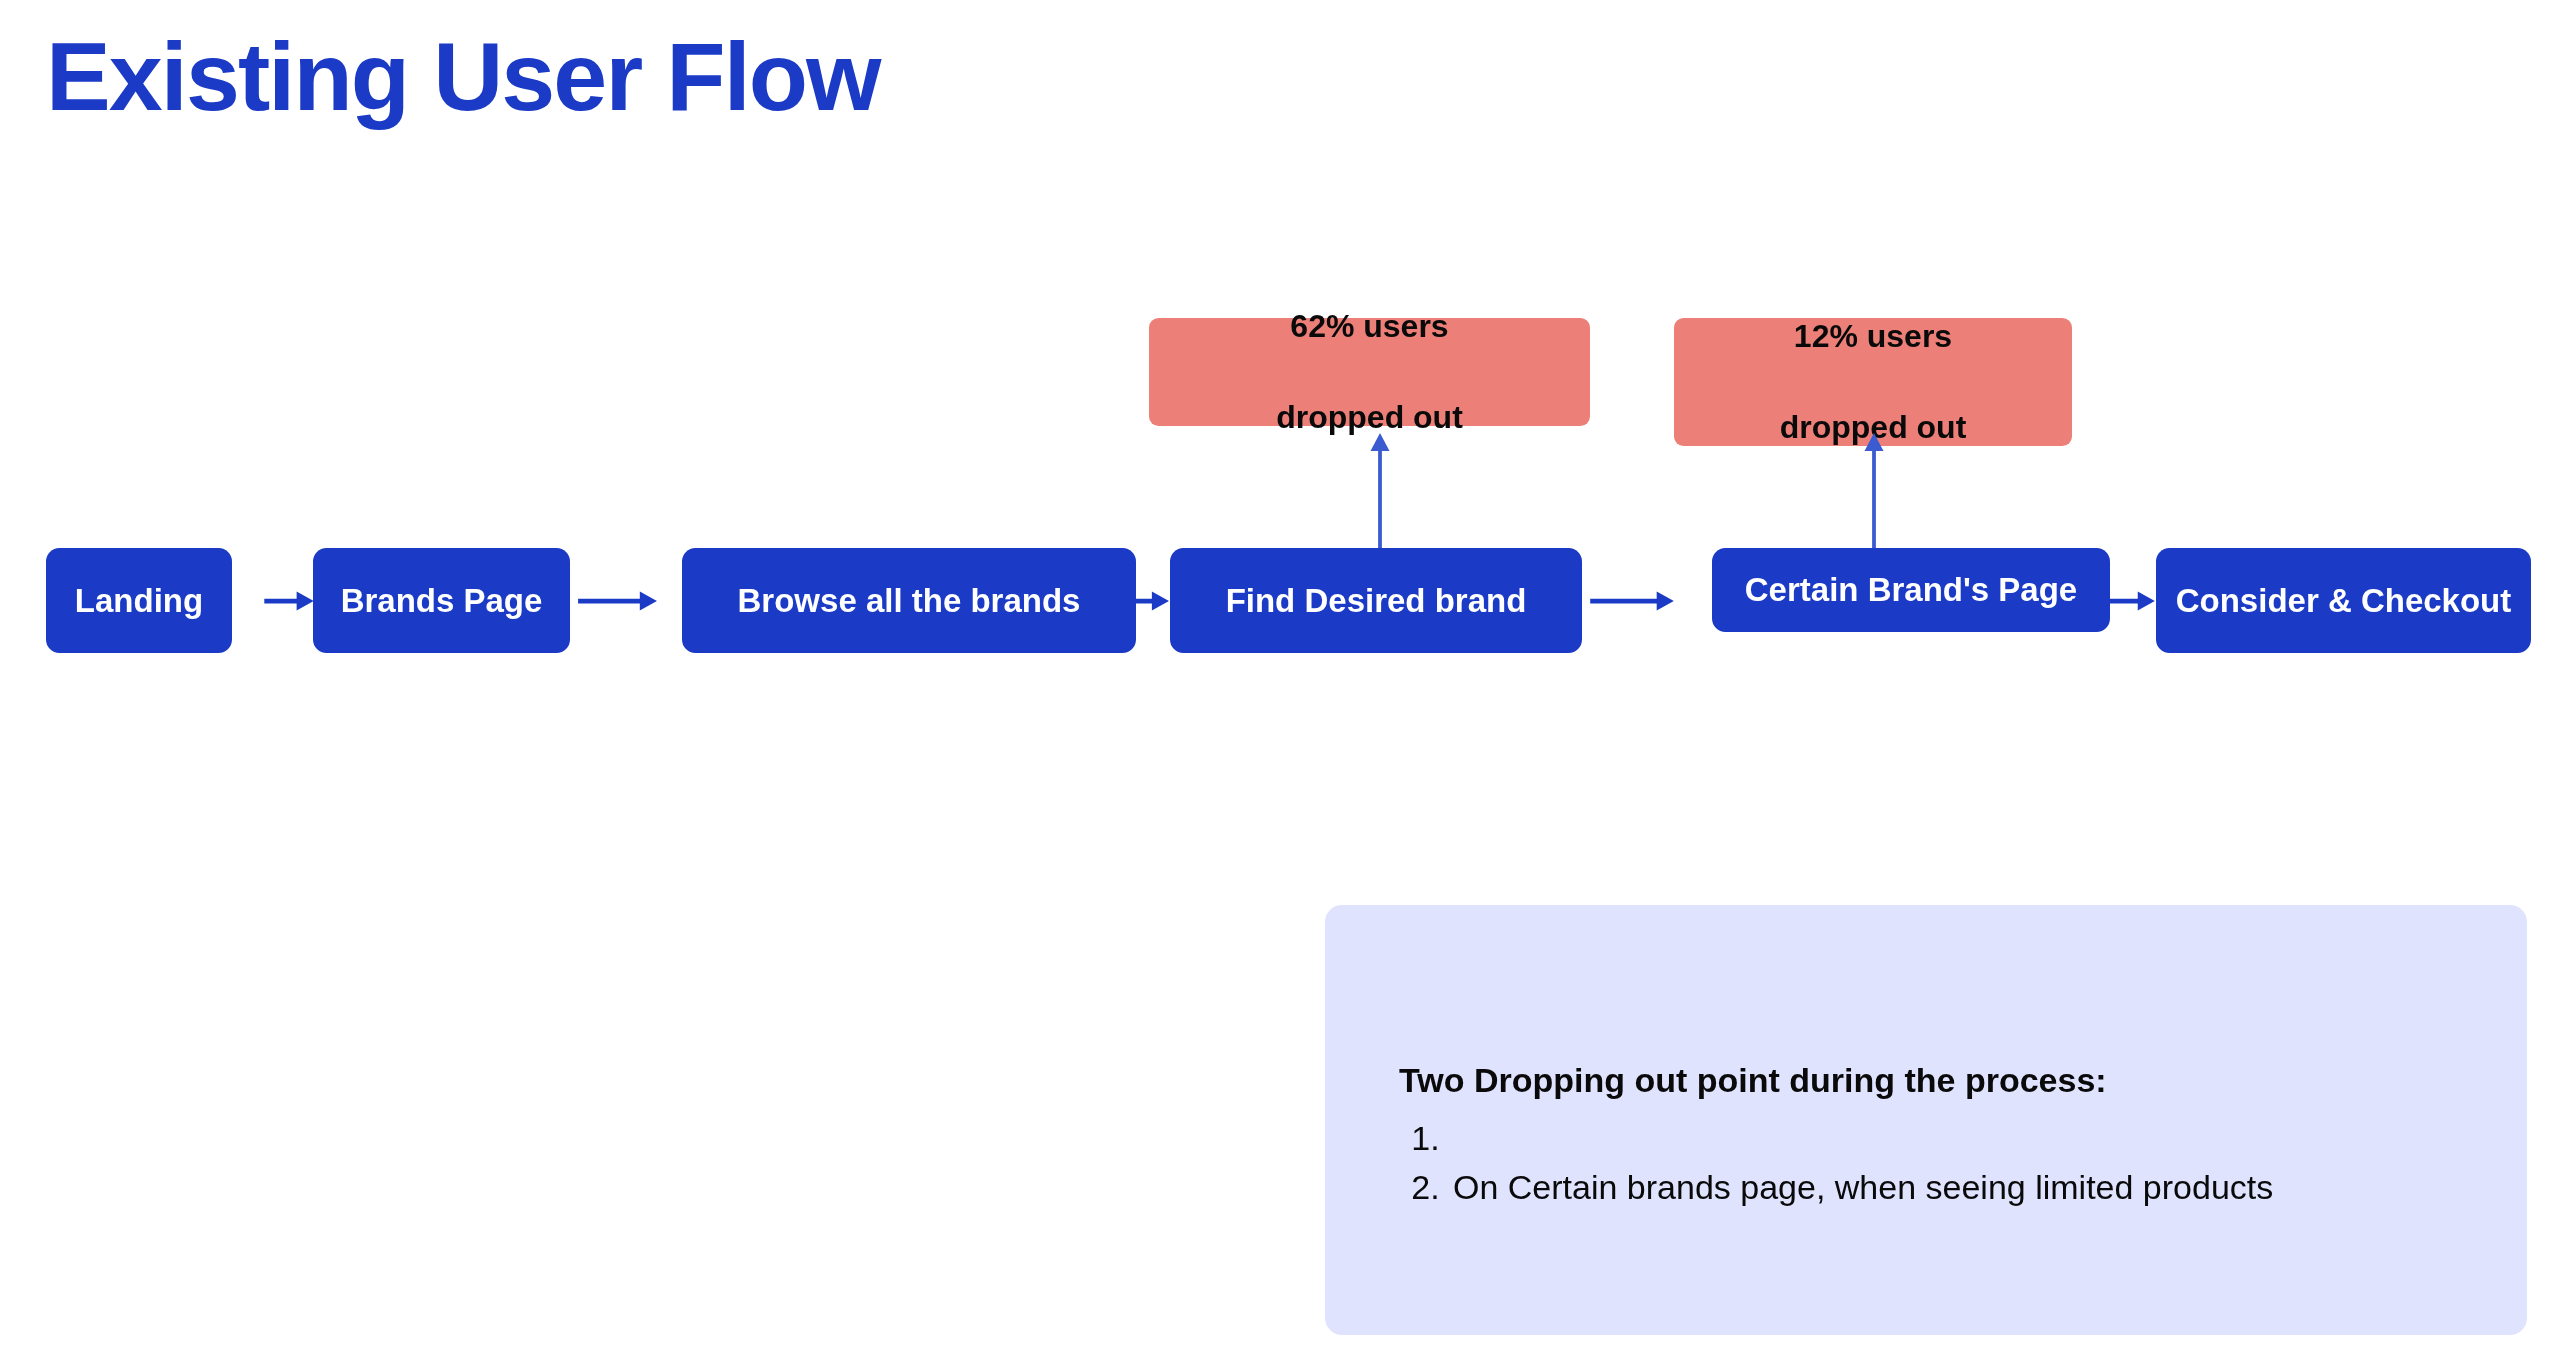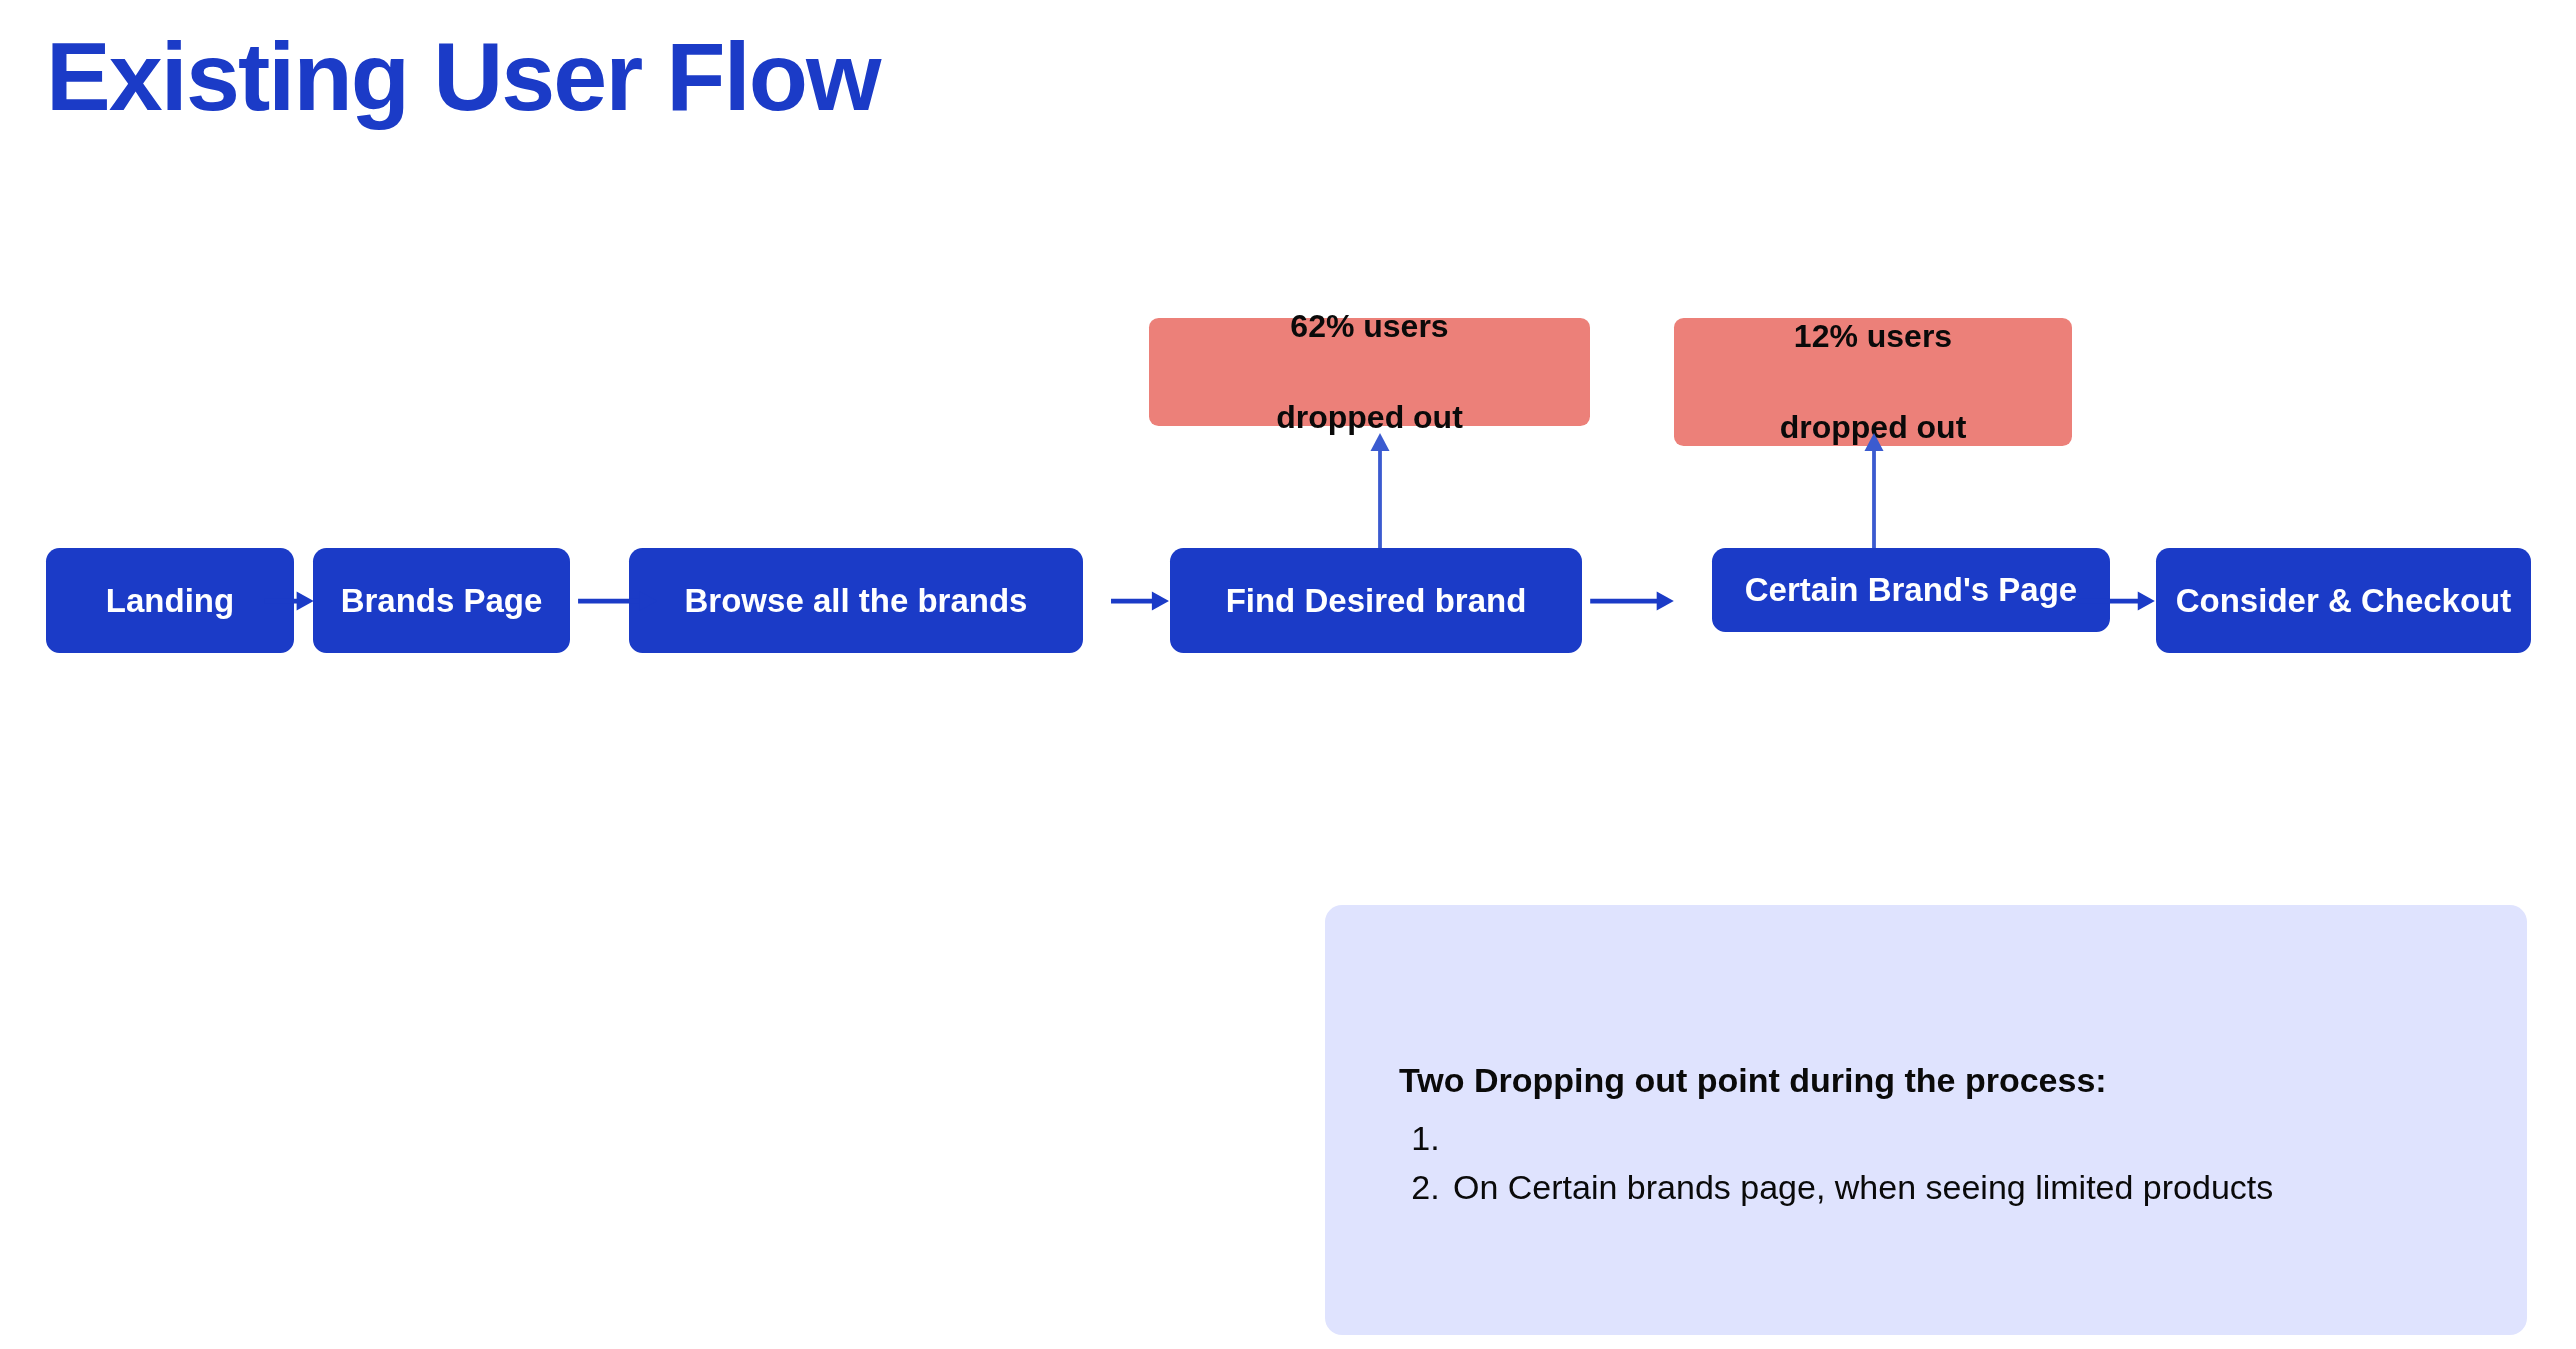--- a/index.html
+++ b/index.html
@@ -156,29 +156,29 @@
     </svg>
   </div>
 
   <div class="connector-v" style="left:1855px; top:432px; height:118px;">
     <svg width="38" height="118" viewBox="0 0 40 124" xmlns="http://www.w3.org/2000/svg" aria-hidden="true">
       <line x1="20" y1="124" x2="20" y2="16" stroke="#3B5BD0" stroke-width="4"></line>
       <polygon points="20,1 30,20 10,20" fill="#3B5BD0"></polygon>
     </svg>
   </div>
 
-  <div class="flow-box" style="left:46px; top:548px; width:248px; height:105px;">
+  <div class="flow-box" style="left:46px; top:548px; width:186px; height:105px;">
     <span class="flow-label">Landing</span>
   </div>
 
   <div class="flow-box" style="left:313px; top:548px; width:257px; height:105px;">
     <span class="flow-label">Brands Page</span>
   </div>
 
-  <div class="flow-box" style="left:629px; top:548px; width:454px; height:105px;">
+  <div class="flow-box" style="left:682px; top:548px; width:454px; height:105px;">
     <span class="flow-label">Browse all the brands</span>
   </div>
 
   <div class="flow-box" style="left:1170px; top:548px; width:412px; height:105px;">
     <span class="flow-label">Find Desired brand</span>
   </div>
 
   <div class="flow-box" style="left:1674px; top:548px; width:398px; height:84px;margin-left:38px;">
     <span class="flow-label">Certain Brand's Page</span>
   </div>

